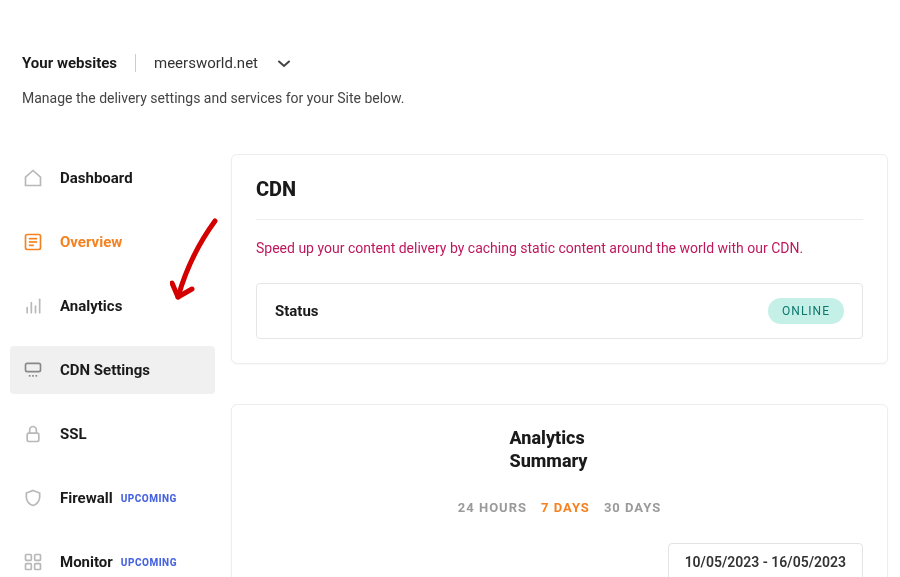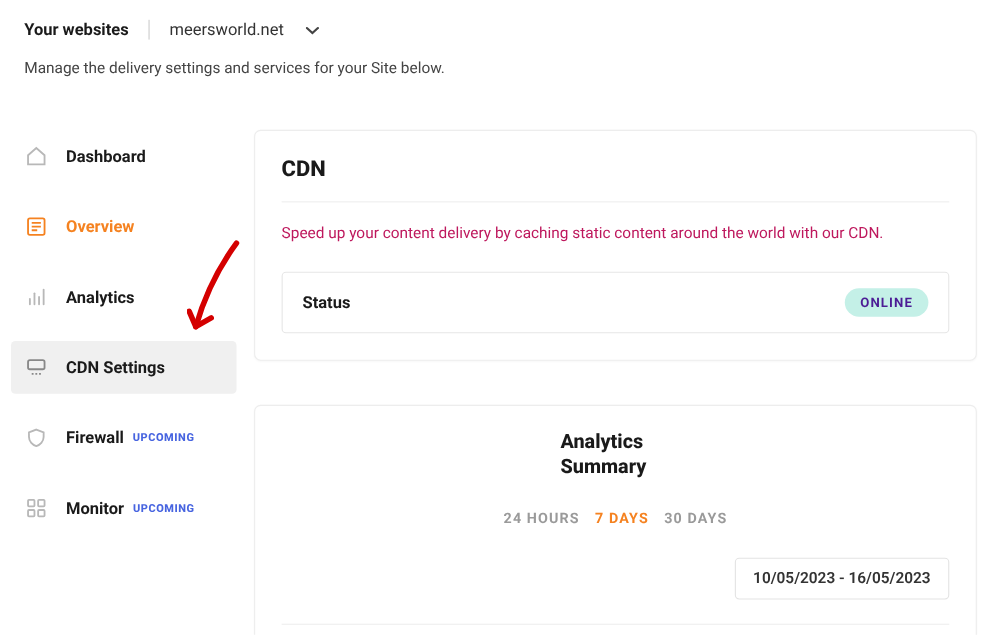--- a/index.html
+++ b/index.html
@@ -7,20 +7,21 @@
       font-family: -apple-system, BlinkMacSystemFont, 'Segoe UI', Roboto, Helvetica, Arial, sans-serif;
       background: #fff;
       color: #1a1a1a;
       width: 900px;
       height: 577px;
       overflow: hidden;
       position: relative;
     }
     .header {
       padding: 18px 22px 8px 22px;
+      margin-top: 36px;
     }
     .header-top {
       display: flex;
       align-items: center;
       gap: 18px;
     }
     .header-label {
       font-weight: 700;
       font-size: 15px;
       color: #1a1a1a;
@@ -110,22 +111,22 @@
       border: 1px solid #e6e6e6;
       border-radius: 4px;
       padding: 14px 18px;
       display: flex;
       align-items: center;
       justify-content: space-between;
     }
     .status-label { font-weight: 700; font-size: 15px; color: #1a1a1a; }
     .status-pill {
       background: #c4f0e7;
-      color: #4c1d95;
-      font-weight: 700;
+      color: #0f766e;
+      font-weight: 400;
       font-size: 12px;
       letter-spacing: 1px;
       padding: 6px 14px;
       border-radius: 16px;
     }
     .analytics-header {
       display: flex;
       align-items: center;
       gap: 28px;
       padding-bottom: 22px;
@@ -240,20 +241,29 @@
         <svg width="20" height="20" viewBox="0 0 24 24" fill="none" stroke="#888" stroke-width="2">
             <rect x="3" y="4" width="18" height="10" rx="2"></rect>
             <line x1="8" y1="18" x2="8" y2="20"></line>
             <line x1="12" y1="18" x2="12" y2="20"></line>
             <line x1="16" y1="18" x2="16" y2="20"></line>
           </svg>
       </span>
       <span>CDN Settings</span>
     </div>
 
+    <div class="nav-item">
+      <span class="icon-slot">
+        <svg width="20" height="20" viewBox="0 0 24 24" fill="none" stroke="#b8b8b8" stroke-width="2">
+            <rect x="5" y="11" width="14" height="10" rx="2"></rect>
+            <path d="M8 11 V7 a4 4 0 0 1 8 0 V11"></path>
+          </svg>
+      </span>
+      <span>SSL</span>
+    </div>
 
     <div class="nav-item">
       <span class="icon-slot">
         <svg width="20" height="20" viewBox="0 0 24 24" fill="none" stroke="#b8b8b8" stroke-width="2">
             <path d="M12 3 L20 6 V11 C20 16 16 20 12 21 C8 20 4 16 4 11 V6 Z"></path>
           </svg>
       </span>
       <span>Firewall</span>
       <span class="nav-badge">UPCOMING</span>
     </div>

